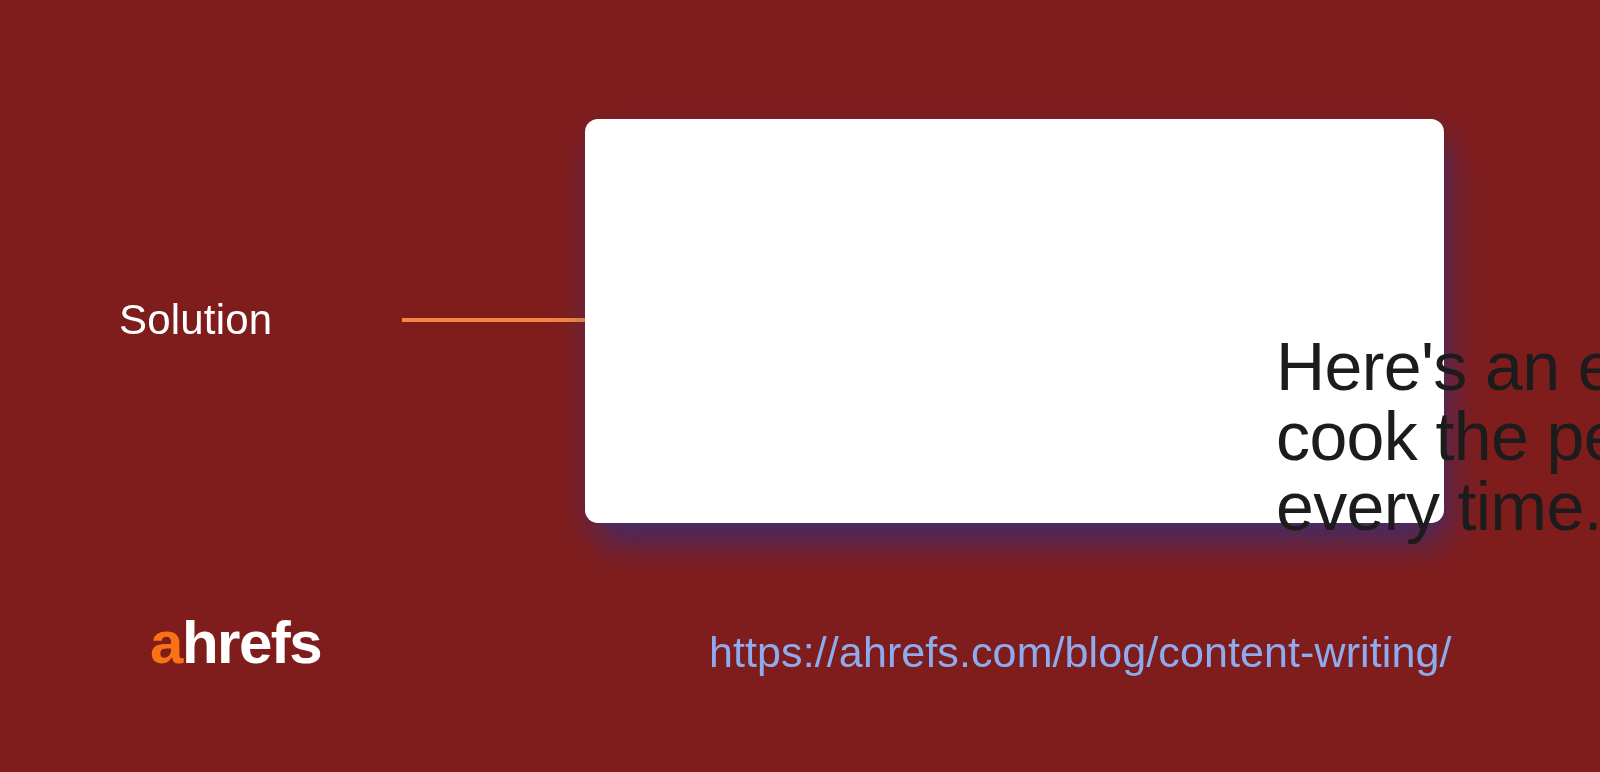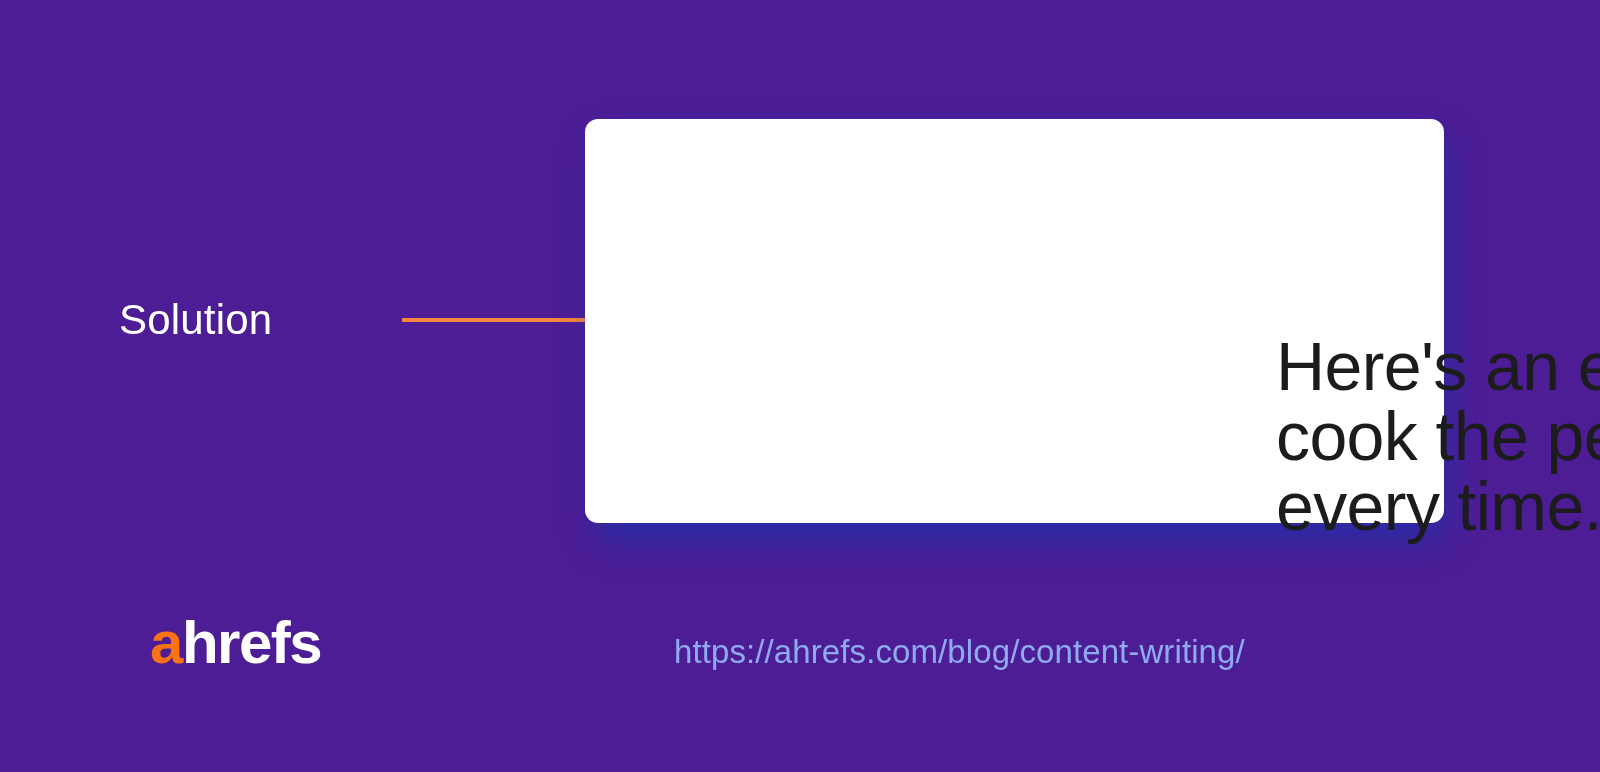--- a/index.html
+++ b/index.html
@@ -10,21 +10,21 @@
     width: 1600px;
     height: 772px;
     overflow: hidden;
     font-family: "Liberation Sans", "DejaVu Sans", sans-serif;
   }
 
   #stage {
     position: relative;
     width: 1600px;
     height: 772px;
-    background: #4c1d95;
+    background: #7f1d1d;
     overflow: hidden;
   }
 
   
   .label-solution {
     position: absolute;
     left: 119px;
     top: 295px;
     font-size: 42px;
     line-height: 50px;
@@ -98,23 +98,23 @@
   }
   .logo .logo-a {
     color: #f97316;
   }
   .logo .logo-hrefs {
     color: #ffffff;
   }
 
   .footer-url {
     position: absolute;
-    left: 674px;
+    left: 709px;
     top: 632px;
-    font-size: 33px;
+    font-size: 43px;
     line-height: 40px;
     color: #8fabf0;
     letter-spacing: 0.1px;
     white-space: nowrap;
   }
 </style>
 </head>
 <body>
 
 <div id="stage">

